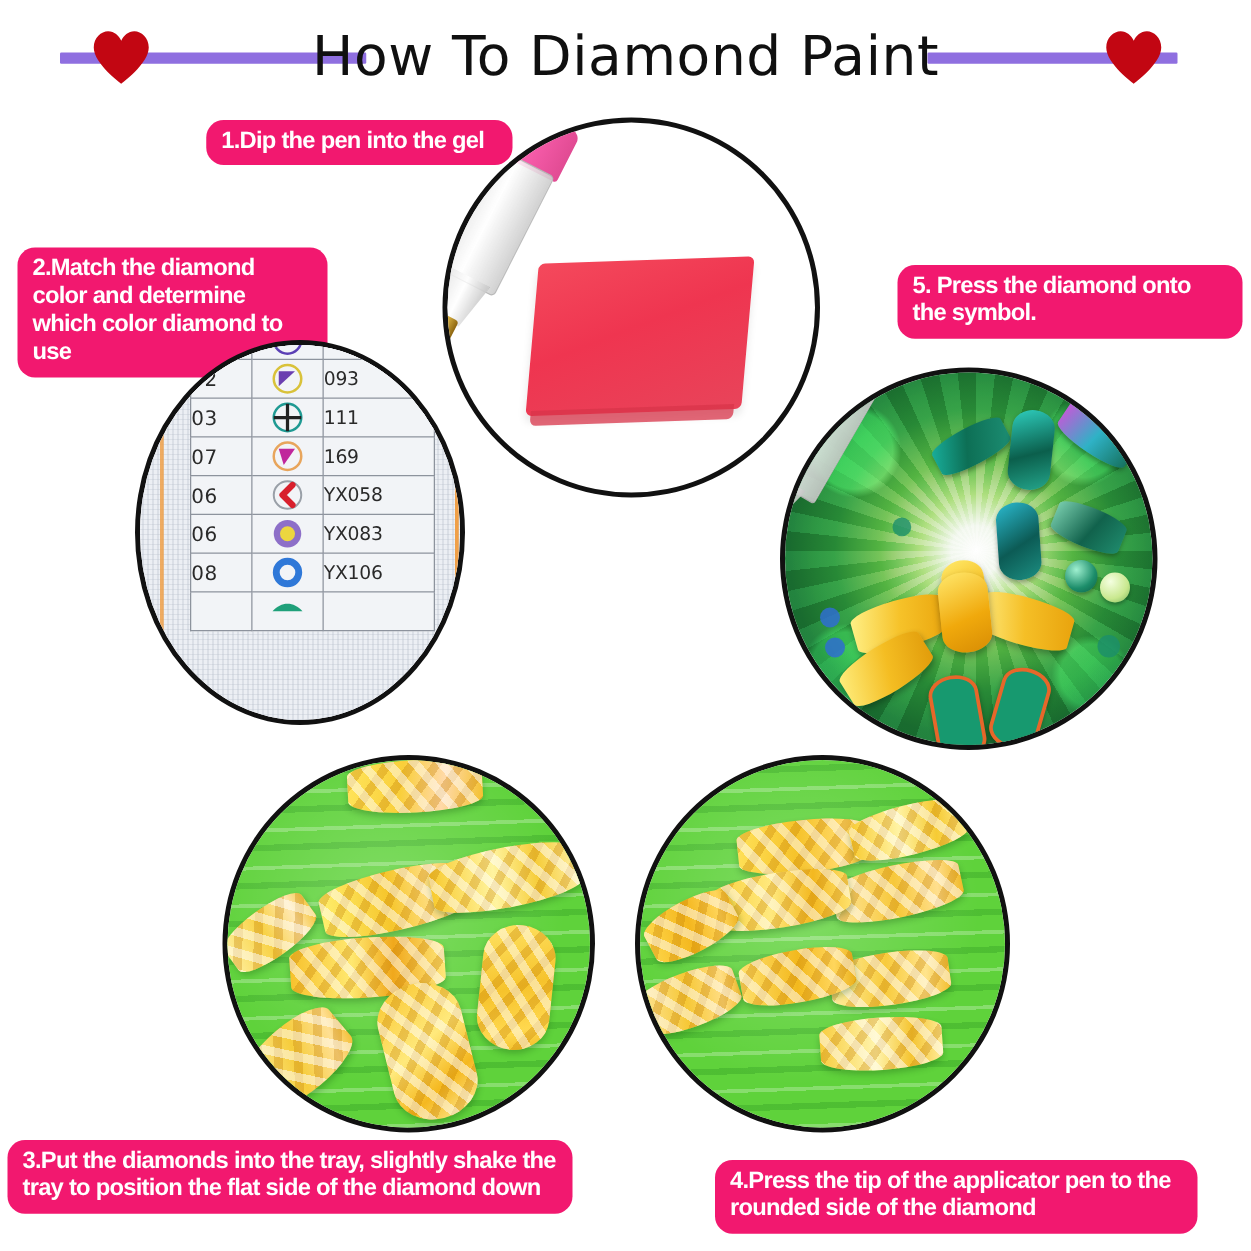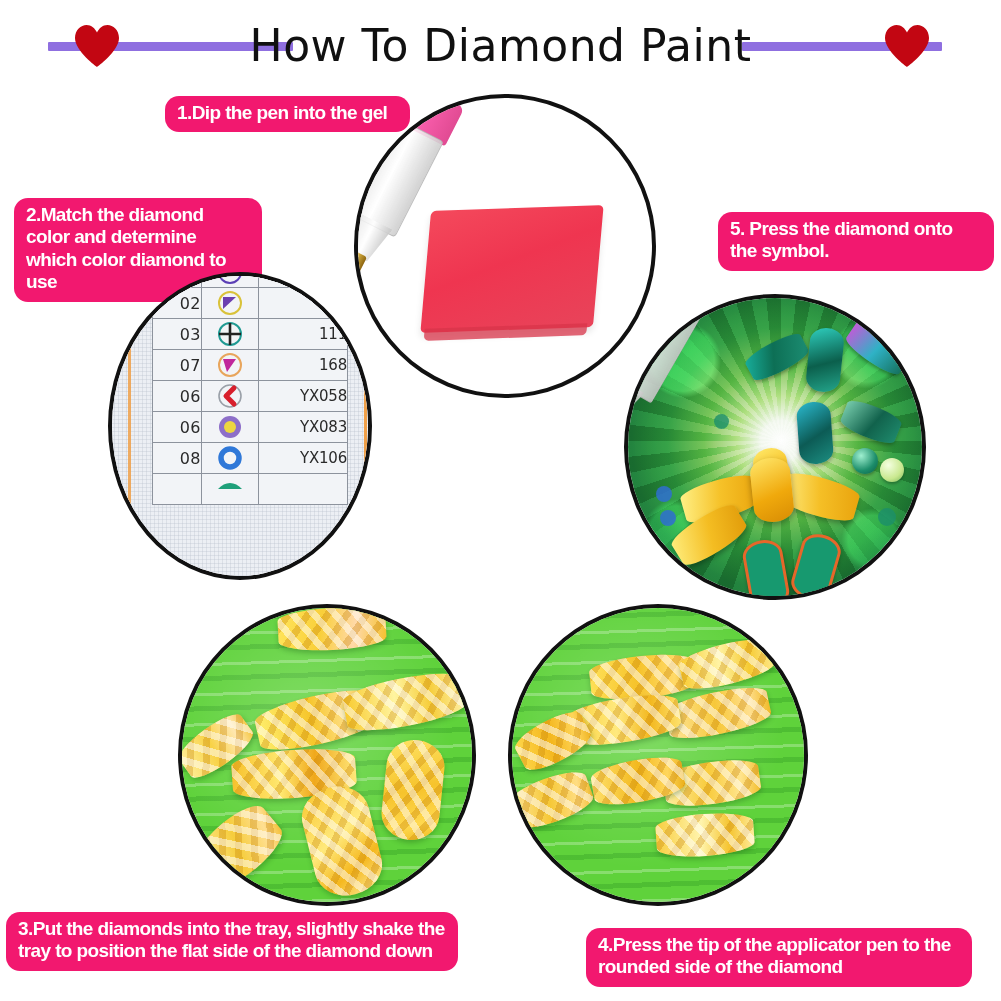--- a/index.html
+++ b/index.html
@@ -60,21 +60,21 @@
     font-weight: 700;
     line-height: 1.18;
     letter-spacing: -0.6px;
     box-sizing: border-box;
     font-family: "Liberation Sans", sans-serif;
   }
   #label-1 { left: 165px; top: 96px;  width: 245px; }
   #label-2 { left: 14px;  top: 198px; width: 248px; }
   #label-5 { left: 718px; top: 212px; width: 276px; }
   #label-3 { left: 6px;   top: 912px; width: 452px; }
-  #label-4 { left: 586px; top: 928px; width: 386px; }
+  #label-4 { left: 572px; top: 928px; width: 386px; }
 
   
   .photo {
     position: absolute;
     border-radius: 50%;
     border: 4px solid #111111;
     box-sizing: border-box;
     overflow: hidden;
     background: #ffffff;
   }
@@ -163,21 +163,21 @@
     width: 192px;
     border-collapse: collapse;
     background: #f3f5f8;
     table-layout: fixed;
   }
   .chart-table td {
     border: 1px solid #8d939d;
     height: 30px;
     font-size: 15px;
     color: #2a2a2a;
-    text-align: right;
+    text-align: left;
     font-family: "DejaVu Sans", sans-serif;
     padding: 0;
     background: #f2f4f7;
   }
   .chart-table td.c-no   { width: 48px; font-size: 16px; letter-spacing: .5px; }
   .chart-table td.c-sym  { width: 56px; }
   .chart-table td.c-code { width: 88px; font-size: 15px; letter-spacing: -.2px; }
   .sym { display: block; width: 30px; height: 28px; margin: 0 auto; }
 
   
@@ -355,21 +355,21 @@
               <td class="c-code">111</td>
             </tr>
             <tr>
               <td class="c-no">07</td>
               <td class="c-sym">
                 <svg class="sym" viewBox="0 0 30 28" aria-hidden="true">
                   <circle cx="15" cy="14" r="11" fill="none" stroke="#e8a55c" stroke-width="2"></circle>
                   <path d="M8 8 L21 8 L12 21 Z" fill="#c0279c"></path>
                 </svg>
               </td>
-              <td class="c-code">168</td>
+              <td class="c-code">169</td>
             </tr>
             <tr>
               <td class="c-no">06</td>
               <td class="c-sym">
                 <svg class="sym" viewBox="0 0 30 28" aria-hidden="true">
                   <circle cx="15" cy="14" r="11" fill="none" stroke="#9aa0a8" stroke-width="1.6"></circle>
                   <path d="M19 6 L11 14 L19 22" fill="none" stroke="#d81f2c" stroke-width="5" stroke-linejoin="round" stroke-linecap="round"></path>
                 </svg>
               </td>
               <td class="c-code">YX058</td>

